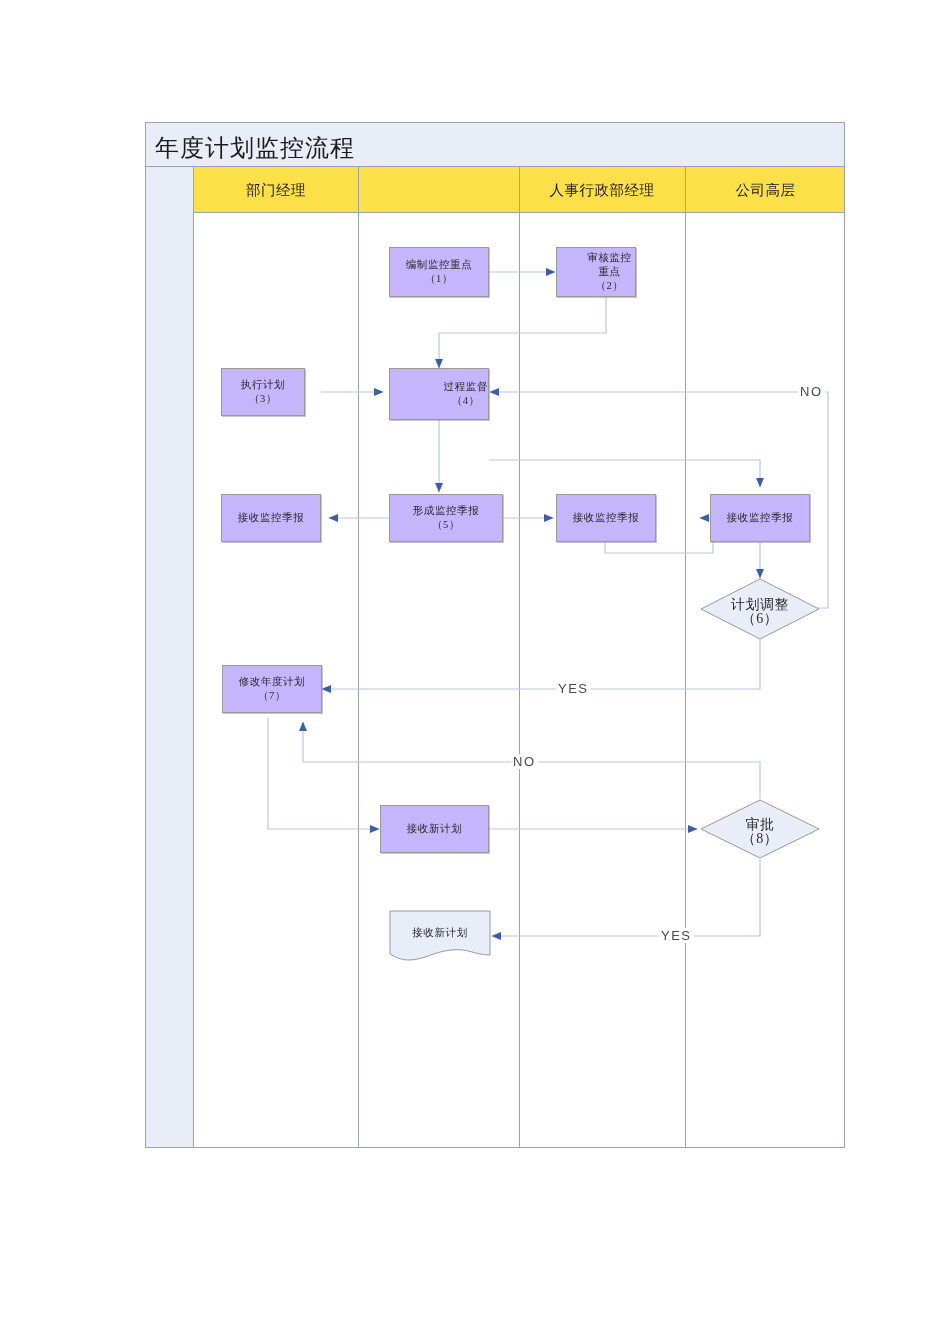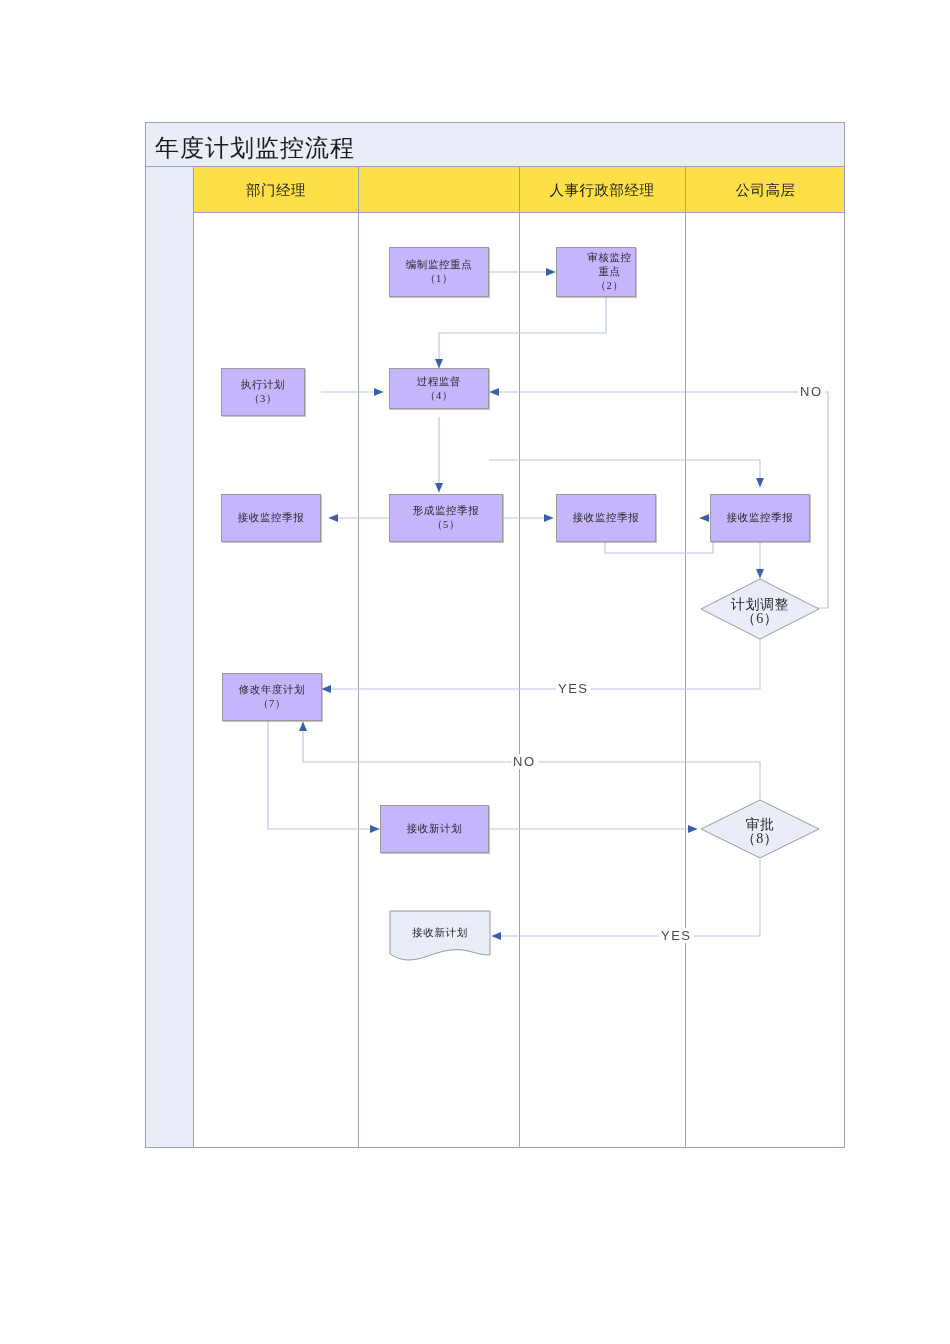--- a/index.html
+++ b/index.html
@@ -153,21 +153,21 @@
 </div>
 
 <div class="node" style="left:556px;top:247px;width:80px;height:50px;padding-left:27px;">
   <span>审核监控重点<br>（2）</span>
 </div>
 
 <div class="node" style="left:221px;top:368px;width:84px;height:48px;">
   <span>执行计划<br>（3）</span>
 </div>
 
-<div class="node" style="left:389px;top:368px;width:100px;height:41px;">
+<div class="node" style="left:389px;top:368px;width:100px;height:52px;justify-content:flex-end;">
   <span>过程监督<br>（4）</span>
 </div>
 
 <div class="node" style="left:221px;top:494px;width:100px;height:48px;">
   <span>接收监控季报</span>
 </div>
 
 <div class="node" style="left:389px;top:494px;width:114px;height:48px;">
   <span>形成监控季报<br>（5）</span>
 </div>
@@ -180,21 +180,21 @@
   <span>接收监控季报</span>
 </div>
 
 <div class="diamond-wrap" style="left:700px;top:578px;width:120px;height:62px;">
   <svg width="120" height="62" viewBox="0 0 120 62">
     <polygon points="60,1 119,31 60,61 1,31" fill="#e9edf7" stroke="#9a9a9a" stroke-width="1"></polygon>
   </svg>
   <div class="diamond-label">计划调整<br>（6）</div>
 </div>
 
-<div class="node" style="left:222px;top:665px;width:100px;height:48px;margin-top:8px;">
+<div class="node" style="left:222px;top:665px;width:100px;height:48px;">
   <span>修改年度计划<br>（7）</span>
 </div>
 
 <div class="node" style="left:380px;top:805px;width:109px;height:48px;">
   <span>接收新计划</span>
 </div>
 
 <div class="diamond-wrap" style="left:700px;top:799px;width:120px;height:60px;">
   <svg width="120" height="60" viewBox="0 0 120 60">
     <polygon points="60,1 119,30 60,59 1,30" fill="#e9edf7" stroke="#9a9a9a" stroke-width="1"></polygon>

